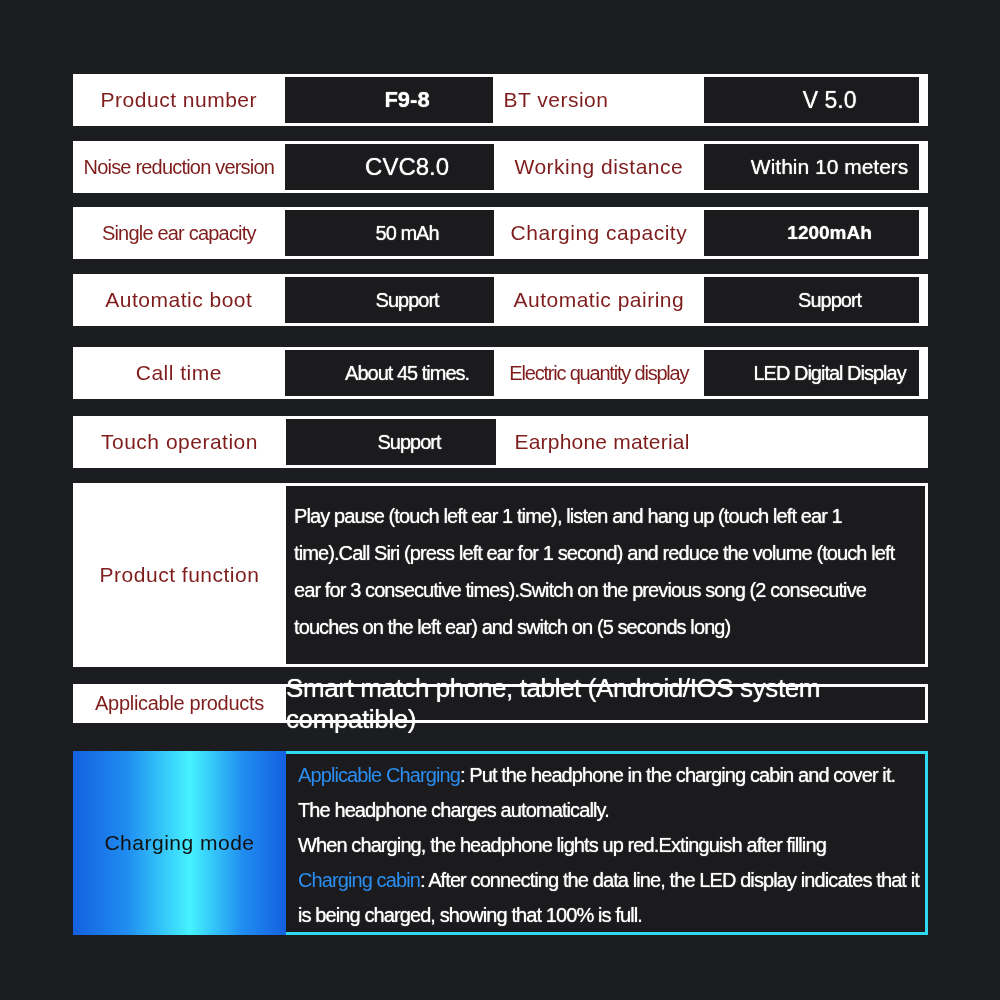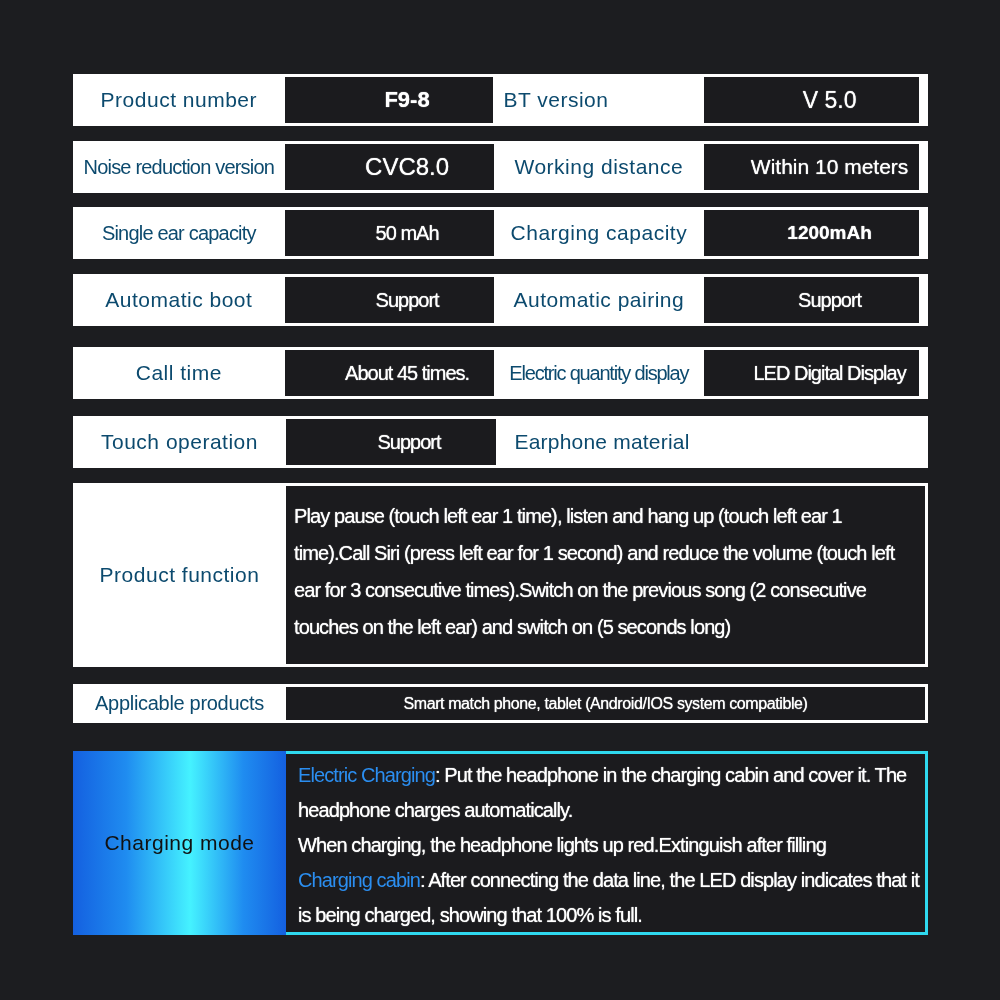--- a/index.html
+++ b/index.html
@@ -14,21 +14,21 @@
       background: #1c1d20;
     }
     .row {
       position: absolute;
       left: 73px; width: 855px;
       background: #ffffff;
       display: flex;
     }
     .cell-label {
       display: flex; align-items: center; justify-content: center;
-      color: #0c4a6e;
+      color: #7f1d1d;
       white-space: nowrap;
       letter-spacing: 0.5px;
       font-size: 21px;
     }
     .cell-value {
       background: #1b1b1e;
       color: #ffffff;
       display: flex; align-items: center; justify-content: center;
       white-space: nowrap;
       font-size: 21px;
@@ -59,21 +59,21 @@
     }
 
     .app-row { top: 684px; height: 39px; }
     .app-label { width: 213px; font-size: 20px; letter-spacing: -0.3px; }
     .app-value {
       flex: 1;
       margin: 3px 3px 3px 0;
       background: #1b1b1e;
       color: #fff;
       display: flex; align-items: center; justify-content: center;
-      font-size: 16px;
+      font-size: 26px;
       letter-spacing: -0.4px;
       text-shadow: 0 0 1px #fff;
     }
 
     .charge-row {
       top: 751px; height: 184px;
       background: #2fd9ef;
     }
     .charge-label {
       width: 213px;
@@ -147,19 +147,19 @@
   </div>
 
   <div class="row app-row">
     <div class="cell-label app-label">Applicable products</div>
     <div class="app-value">Smart match phone, tablet (Android/IOS system compatible)</div>
   </div>
 
   <div class="row charge-row">
     <div class="cell-label charge-label">Charging mode</div>
     <div class="charge-value">
-      <span class="hl">Electric Charging</span><span>: Put the headphone in the charging cabin and cover it. The headphone charges automatically.</span><br>
+      <span class="hl">Applicable Charging</span><span>: Put the headphone in the charging cabin and cover it. The headphone charges automatically.</span><br>
       <span>When charging, the headphone lights up red.Extinguish after filling</span><br>
       <span class="hl">Charging cabin</span><span>: After connecting the data line, the LED display indicates that it is being charged, showing that 100% is full.</span>
     </div>
   </div>
 
 </div>
 
 </body></html>

